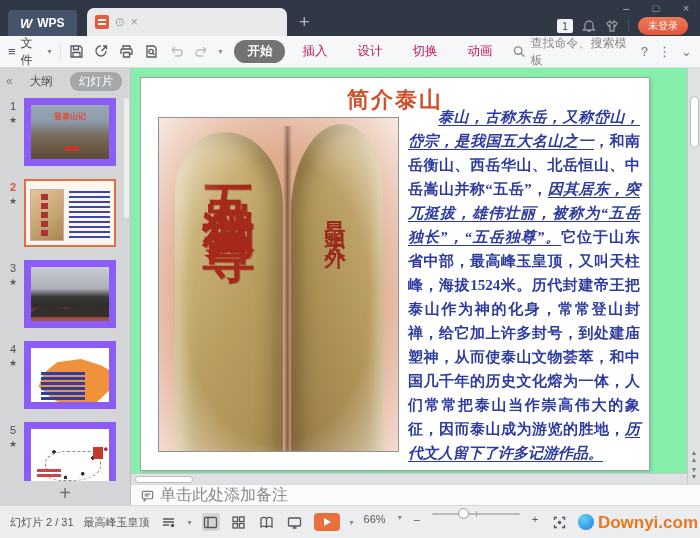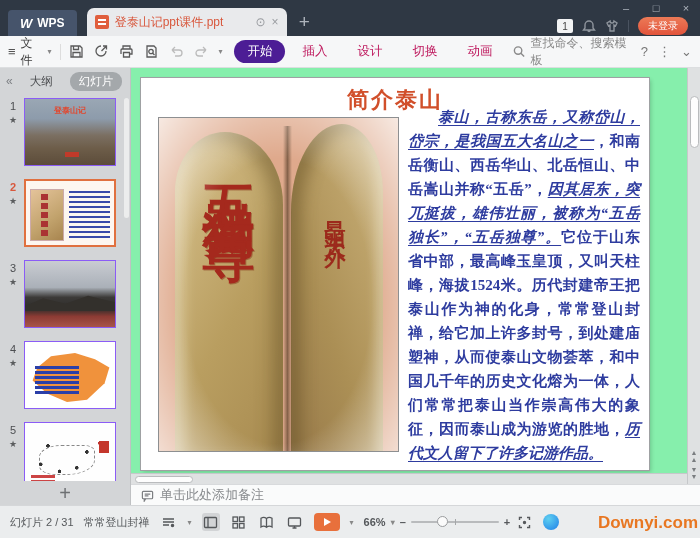--- a/index.html
+++ b/index.html
@@ -32,42 +32,42 @@
   .menu-grp { display:flex; align-items:center; gap:5px; color:#3f3f3f; }
   .hamburger { font-size:13px; color:#555; }
   .caret { font-size:8px; color:#888; }
   .rb-sep { width:1px; height:16px; background:#ddd; }
   .quick-icons { display:flex; align-items:center; gap:9px; }
   .qi { width:16px; height:16px; display:flex; align-items:center; justify-content:center; cursor:pointer; }
   .qi svg { width:15px; height:15px; fill:none; stroke:#5a5a5a; stroke-width:1.3; }
   .qi.disabled svg { stroke:#bcbcbc; }
   .rb-tabs { display:flex; align-items:center; gap:4px; margin-left:4px; }
   .rb-tab { padding:3px 13px; font-size:12.5px; color:#be185d; cursor:pointer; white-space:nowrap; }
-  .rb-tab.active { background:#4c1d95; color:#fff; border-radius:12px; font-weight:normal; }
+  .rb-tab.active { background:#737373; color:#fff; border-radius:12px; font-weight:bold; }
   .rb-right { margin-left:auto; display:flex; align-items:center; gap:10px; }
   .search-box { display:flex; align-items:center; gap:5px; color:#8a8a8a; cursor:text; }
   .search-box svg { width:13px; height:13px; fill:none; stroke:#8a8a8a; stroke-width:1.5; }
   .rb-mini { color:#777; font-size:13px; cursor:pointer; }
 
   
   .main { flex:1 1 auto; display:flex; min-height:0; position:relative; }
 
   
   .sidebar { width:131px; background:#d3d5d7; display:flex; flex-direction:column; flex:0 0 auto; border-right:1px solid #bfc1c3; }
   .panel-tabs { height:26px; display:flex; align-items:center; gap:8px; padding:0 6px; flex:0 0 auto; }
   .collapse-btn { color:#7c7f83; font-size:12px; cursor:pointer; }
   .ptab { font-size:11.5px; color:#4c4e51; padding:2px 9px; cursor:pointer; }
   .ptab.active { background:#a4a8ab; color:#fff; border-radius:9px; }
   .thumbs { flex:1 1 auto; overflow:hidden; position:relative; padding-top:4px; }
   .thumb-row { display:flex; margin:0 0 13px 2px; }
   .thumb-meta { width:22px; display:flex; flex-direction:column; align-items:center; padding-top:2px; gap:3px; flex:0 0 auto; }
   .thumb-num { font-size:11px; color:#4c4e51; }
   .thumb-row.selected .thumb-num { color:#d8573c; font-weight:bold; }
   .star { font-size:9px; color:#5a5c5e; }
-  .thumb { width:92px; height:68px; background:#fff; border:1px solid #8b5cf6; position:relative; overflow:hidden; cursor:pointer; }
+  .thumb { width:92px; height:68px; background:#fff; border:7px solid #8b5cf6; position:relative; overflow:hidden; cursor:pointer; }
   .thumb-row.selected .thumb { border:2px solid #e0703f; }
   
   .art1 { position:absolute; inset:0; background:linear-gradient(180deg,#9aa7b4 0%,#8d9bab 30%,#7b6f62 55%,#6d5d49 75%,#5c4c3a 100%); }
   .art1 .t { position:absolute; top:6px; width:100%; text-align:center; color:#e2472e; font-size:8px; font-weight:bold; }
   .art1 .m { position:absolute; bottom:8px; left:44%; width:14px; height:5px; background:#c03a2a; }
   .art2 { position:absolute; inset:0; background:#fdf6f0; }
   .art2 .pic { position:absolute; left:4px; top:8px; width:34px; height:52px; background:linear-gradient(145deg,#e4c39a,#c2a36d 60%,#a8854f); border:1px solid #caa; }
   .art2 .pic i { position:absolute; left:10px; top:4px; width:7px; height:44px; background:repeating-linear-gradient(180deg,#a33 0 6px,transparent 6px 9px); }
   .art2 .txt { position:absolute; left:43px; top:10px; right:4px; bottom:4px; background:repeating-linear-gradient(180deg,#3a49a8 0 2px,transparent 2px 5px); }
   .art2 .hd { position:absolute; top:2px; left:0; width:100%; text-align:center; color:#d14f2a; font-size:5px; }
@@ -111,52 +111,51 @@
 
   
   .vscroll { position:absolute; right:0; top:0; bottom:0; width:13px; background:#dfe1e2; border-left:1px solid #c6c8ca; display:flex; flex-direction:column; align-items:center; }
   .vthumb { width:9px; height:52px; background:#fdfdfd; border:1px solid #b9bbbd; border-radius:5px; margin-top:28px; }
   .vs-btns { margin-top:auto; display:flex; flex-direction:column; gap:3px; padding-bottom:4px; color:#7a7d80; font-size:7px; line-height:7px; text-align:center; }
   .hscroll { position:absolute; left:0; right:13px; bottom:0; height:11px; background:#dfe1e2; border-top:1px solid #c6c8ca; }
   .hthumb { position:absolute; left:4px; top:2px; width:58px; height:7px; background:#fdfdfd; border:1px solid #b9bbbd; border-radius:4px; }
 
   .notes-bar { height:21px; background:#fafbfb; border-top:1px solid #d8dadc; display:flex; align-items:center; gap:6px; padding:0 10px; flex:0 0 auto; }
   .notes-bar svg { width:13px; height:13px; fill:none; stroke:#7c7f82; stroke-width:1.3; }
-  .notes-text { color:#888b8e; font-size:13px; }
+  .notes-text { color:#888b8e; font-size:16px; }
 
   
   .statusbar { height:33px; background:#ebedee; border-top:1px solid #d5d7d9; display:flex; align-items:center; padding:0 10px; gap:10px; flex:0 0 auto; position:relative; }
   .sb-text { color:#55585b; font-size:11px; white-space:nowrap; }
   .sb-ico { width:18px; height:18px; display:flex; align-items:center; justify-content:center; cursor:pointer; }
   .sb-ico svg { width:15px; height:15px; fill:none; stroke:#55585b; stroke-width:1.3; }
   .sb-ico.active { background:#d2d4d6; border-radius:3px; }
   .play-btn { width:26px; height:18px; background:#e8703c; border-radius:4px; display:flex; align-items:center; justify-content:center; cursor:pointer; }
   .play-tri { width:0; height:0; border-left:7px solid #fff; border-top:4.5px solid transparent; border-bottom:4.5px solid transparent; margin-left:2px; }
-  .zoom-grp { display:flex; align-items:center; gap:5px;font-weight:bold; }
+  .zoom-grp { display:flex; align-items:flex-start; gap:12px; }
   .zoom-track { position:relative; width:88px; height:2px; background:#b9bbbd; border-radius:1px; }
   .zoom-tick { position:absolute; left:50%; top:-2px; width:1px; height:6px; background:#a5a7a9; }
   .zoom-knob { position:absolute; left:30%; top:-5px; width:11px; height:11px; background:#fbfbfb; border:1px solid #9a9c9e; border-radius:50%; cursor:pointer; }
   .fit-ico svg { width:13px; height:13px; fill:none; stroke:#55585b; stroke-width:1.4; }
   .assistant { width:16px; height:16px; border-radius:50%; background:radial-gradient(circle at 35% 30%,#5fd0f0,#1f7fe8); cursor:pointer; }
   .watermark { position:absolute; right:2px; bottom:5px; color:#e87722; font-size:17px; font-weight:bold; letter-spacing:0; }
   .wm-ghost { position:absolute; right:8px; bottom:9px; color:#b6b8ba; font-size:10px; }
 </style>
 </head>
 <body>
 
 <div class="app">
 
   <div class="titlebar">
     <div class="wps-btn">
       <span class="wps-logo">W</span>
       <span>WPS</span>
     </div>
     <div class="doc-tab">
       <span class="doc-icon"></span>
-      <span class="title">登泰山记ppt课件.ppt</span>
       <span class="tab-pin">⊙</span>
       <span class="tab-close">×</span>
     </div>
     <div class="new-tab">+</div>
     <div class="tb-right">
       <div class="win-controls">
         <span class="win-btn">–</span>
         <span class="win-btn">□</span>
         <span class="win-btn">×</span>
       </div>
@@ -355,21 +354,21 @@
             <rect x="1.5" y="2.5" width="11" height="8" rx="1"></rect>
             <path d="M4 5.5 h6 M4 7.5 h4 M5 10.5 l-1.5 2.5 v-2.5"></path>
           </svg>
         <span class="notes-text">单击此处添加备注</span>
       </div>
     </div>
   </div>
 
   <div class="statusbar">
     <span class="sb-text">幻灯片 2 / 31</span>
-    <span class="sb-text">常常登山封禅</span>
+    <span class="sb-text">最高峰玉皇顶</span>
     <span class="sb-ico">
       <svg viewBox="0 0 15 15">
           <path d="M2 4 h11 M2 7 h11 M2 10 h6"></path>
           <circle cx="11.5" cy="10.5" r="1.1" fill="#55585b"></circle>
         </svg>
     </span>
     <span class="caret">▾</span>
     <span class="sb-ico active">
       <svg viewBox="0 0 15 15">
           <rect x="1.5" y="2.5" width="12" height="10" rx="1"></rect>

